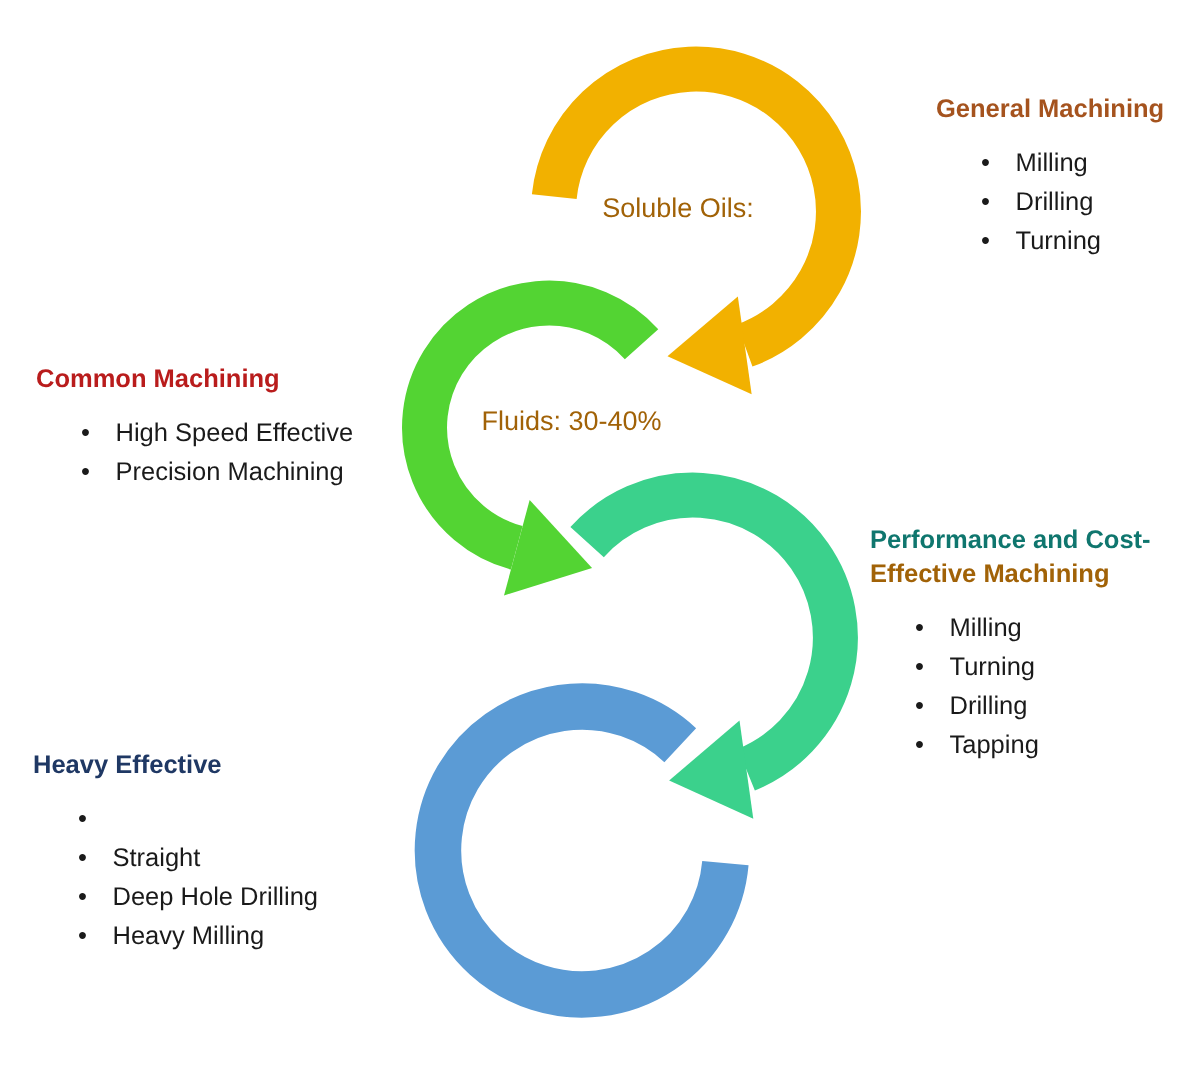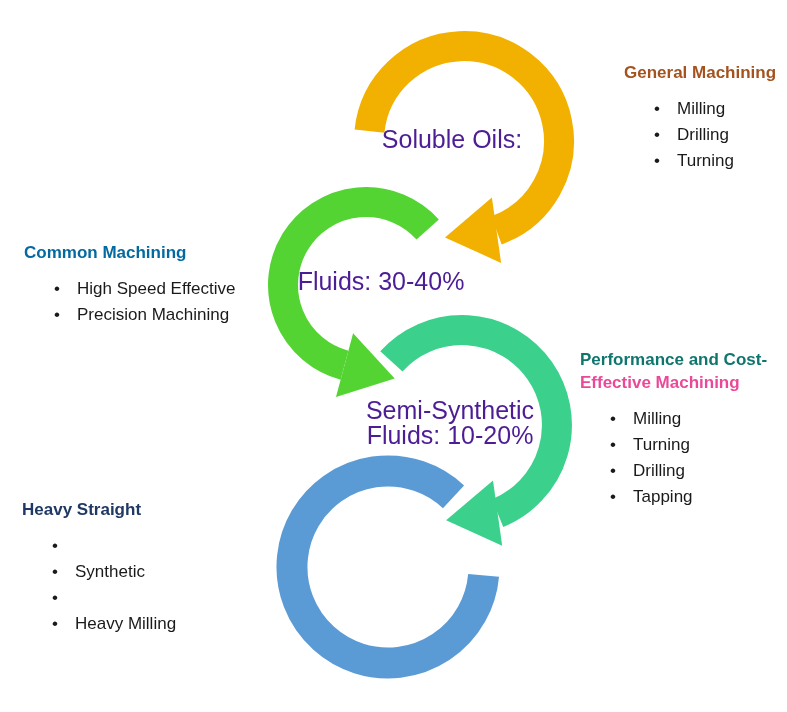--- a/index.html
+++ b/index.html
@@ -1,21 +1,21 @@
 <!DOCTYPE html>
 <html><head>
 <meta charset="utf-8">
 <style>
   html,body{margin:0;padding:0;background:#fff;}
   body{font-family:"Liberation Sans",sans-serif;}
   .canvas{position:relative;width:787px;height:712px;background:#fff;overflow:hidden;}
   .rings{position:absolute;left:0;top:0;}
   .ring-label{
     position:absolute;transform:translate(-50%,-50%);
-    text-align:center;font-size:25px;line-height:25px;color:#4c1d95;
+    text-align:right;font-size:18px;line-height:25px;color:#a16207;
   }
   .ring-label div{white-space:nowrap;}
   .callout{position:absolute;}
   .callout-title{font-weight:bold;font-size:17px;line-height:23px;white-space:nowrap;}
   .callout-list{margin:12px 0 0 0;padding:0 0 0 30px;list-style:none;}
   .callout-item{display:flex;font-size:17px;line-height:26px;color:#1a1a1a;}
   .dot{flex:none;width:23px;color:#1a1a1a;}
   .item-text{white-space:nowrap;}
 </style>
 </head>
@@ -40,60 +40,56 @@
         <polygon points="445.0,237.5 491.9,197.6 501.1,262.9" fill="#F2B100"></polygon>
       </g>
   </svg>
 
   <div class="ring-label" style="left:452px;top:139px">
     <div>Soluble Oils:</div>
   </div>
   <div class="ring-label" style="left:381px;top:281px">
     <div>Fluids: 30-40%</div>
   </div>
-  <div class="ring-label" style="left:450px;top:423px">
-    <div>Semi-Synthetic</div>
-    <div>Fluids: 10-20%</div>
-  </div>
 
   <div class="callout" style="left:624px;top:61px">
     <div class="callout-title" style="color: rgb(165, 83, 30);">General Machining</div>
     <ul class="callout-list">
       <li class="callout-item">
           <span class="dot">•</span>
           <span class="item-text">Milling</span>
         </li>
       <li class="callout-item">
           <span class="dot">•</span>
           <span class="item-text">Drilling</span>
         </li>
       <li class="callout-item">
           <span class="dot">•</span>
           <span class="item-text">Turning</span>
         </li>
     </ul>
   </div>
 
   <div class="callout" style="left:24px;top:241px">
-    <div class="callout-title" style="color: #0369a1;">Common Machining</div>
+    <div class="callout-title" style="color: #b91c1c;">Common Machining</div>
     <ul class="callout-list">
       <li class="callout-item">
           <span class="dot">•</span>
           <span class="item-text">High Speed Effective</span>
         </li>
       <li class="callout-item">
           <span class="dot">•</span>
           <span class="item-text">Precision Machining</span>
         </li>
     </ul>
   </div>
 
   <div class="callout" style="left:580px;top:348px">
     <div class="callout-title" style="color: #0f766e;">Performance and Cost-</div>
-    <div class="callout-title" style="color: #ec4899;">Effective Machining</div>
+    <div class="callout-title" style="color: #a16207;">Effective Machining</div>
     <ul class="callout-list">
       <li class="callout-item">
           <span class="dot">•</span>
           <span class="item-text">Milling</span>
         </li>
       <li class="callout-item">
           <span class="dot">•</span>
           <span class="item-text">Turning</span>
         </li>
       <li class="callout-item">
@@ -101,31 +97,32 @@
           <span class="item-text">Drilling</span>
         </li>
       <li class="callout-item">
           <span class="dot">•</span>
           <span class="item-text">Tapping</span>
         </li>
     </ul>
   </div>
 
   <div class="callout" style="left:22px;top:498px">
-    <div class="callout-title" style="color: rgb(31, 56, 100);">Heavy Straight</div>
+    <div class="callout-title" style="color: rgb(31, 56, 100);">Heavy Effective</div>
     <ul class="callout-list">
       <li class="callout-item">
           <span class="dot">•</span>
         </li>
       <li class="callout-item">
           <span class="dot">•</span>
-          <span class="item-text">Synthetic</span>
+          <span class="item-text">Straight</span>
         </li>
       <li class="callout-item">
           <span class="dot">•</span>
+          <span class="item-text">Deep Hole Drilling</span>
         </li>
       <li class="callout-item">
           <span class="dot">•</span>
           <span class="item-text">Heavy Milling</span>
         </li>
     </ul>
   </div>
 
 </div>
 

